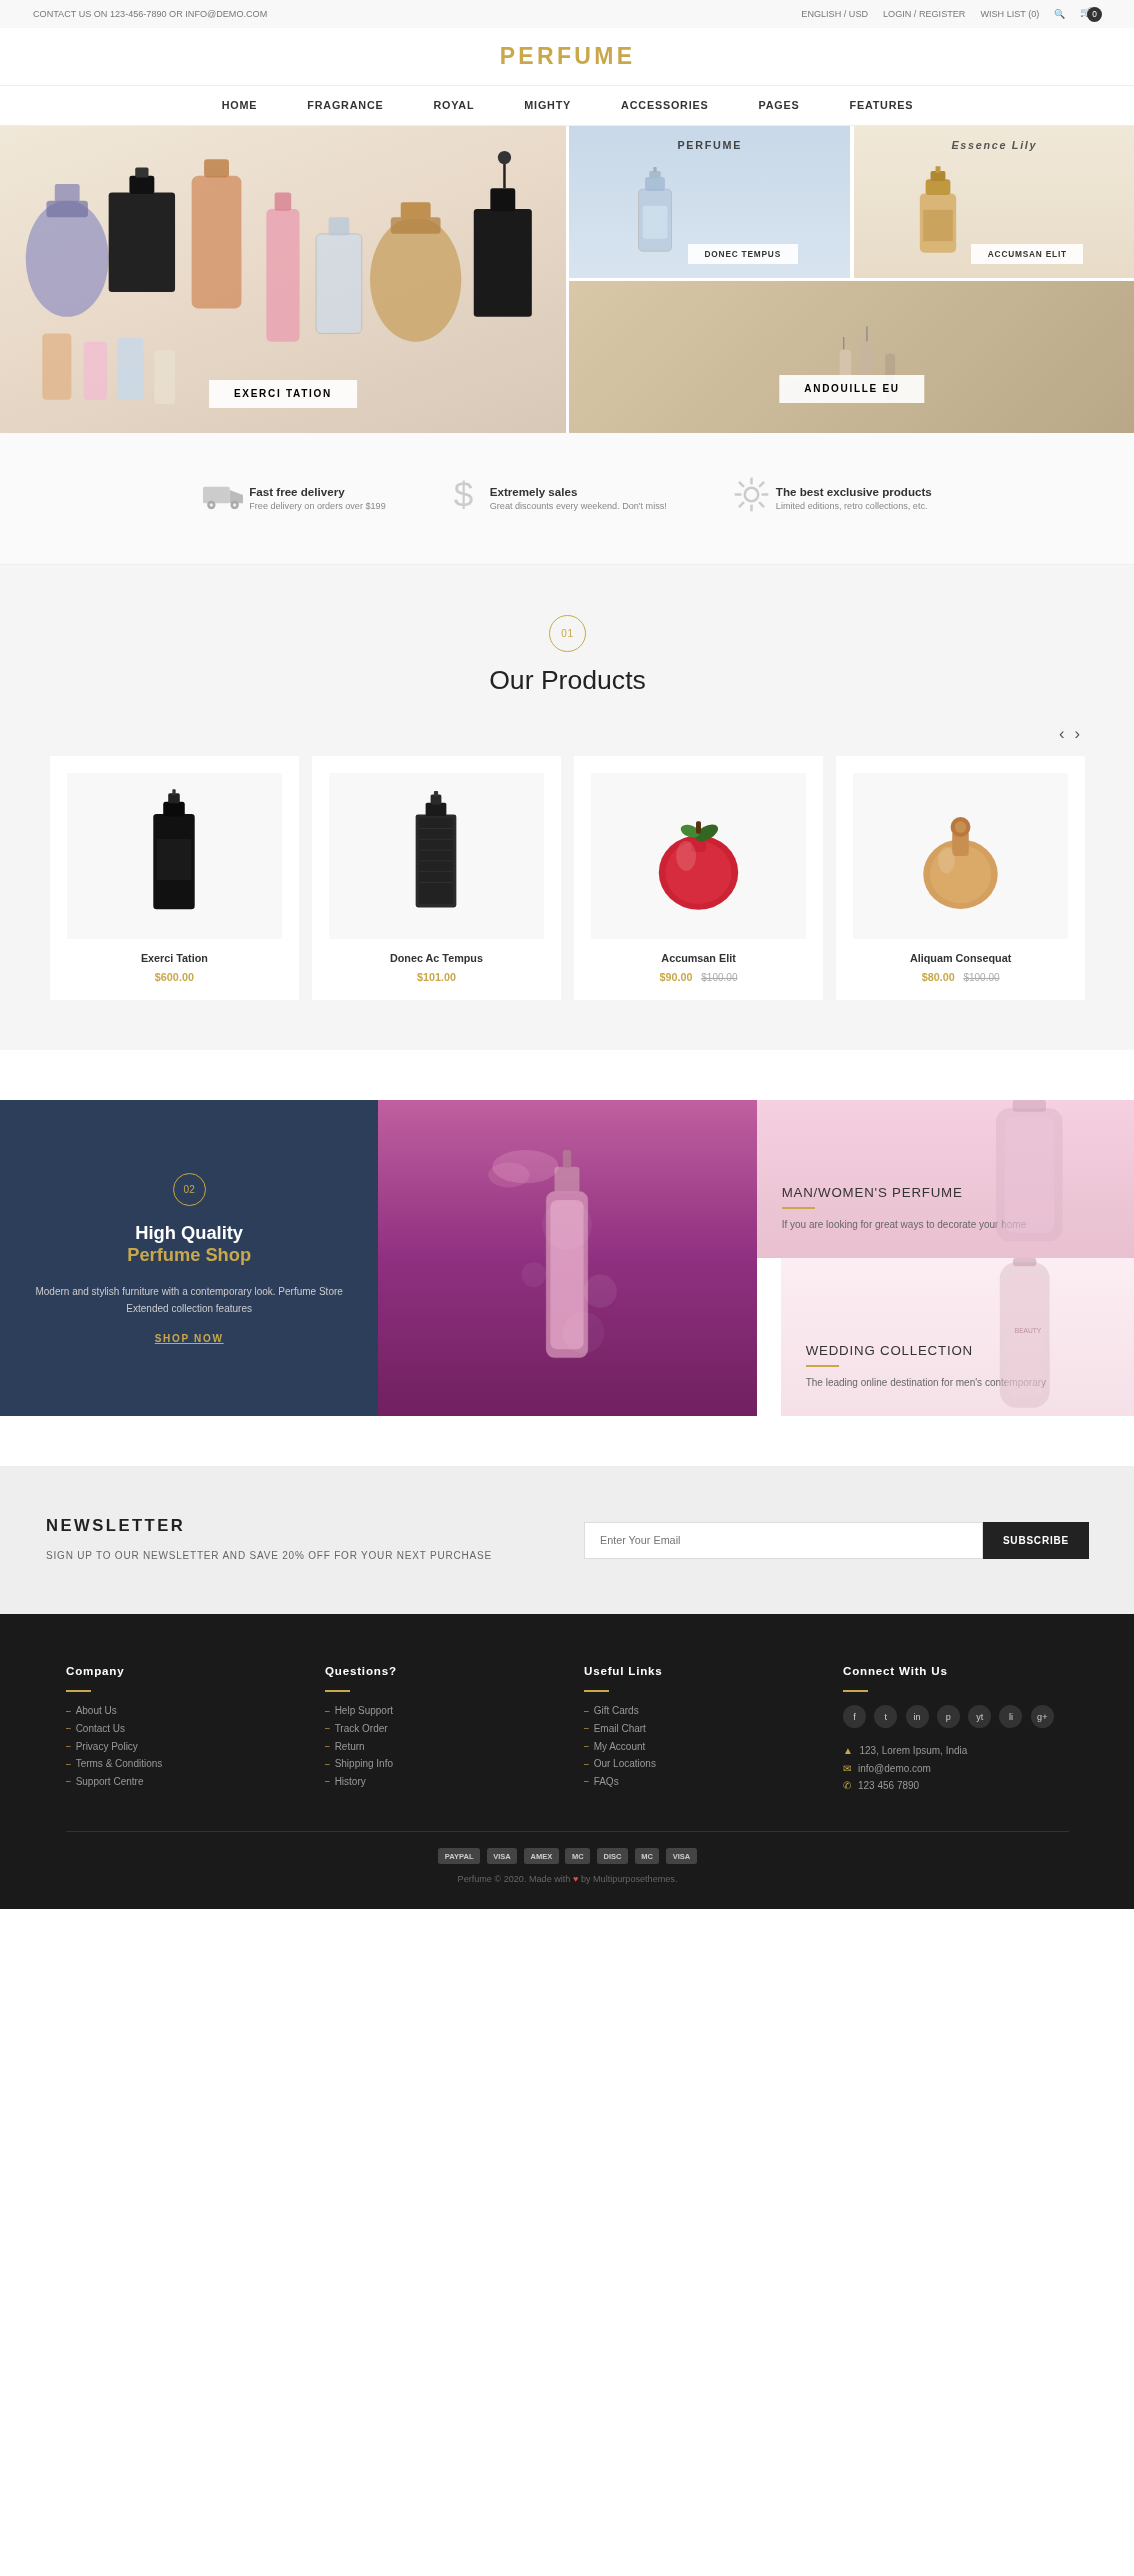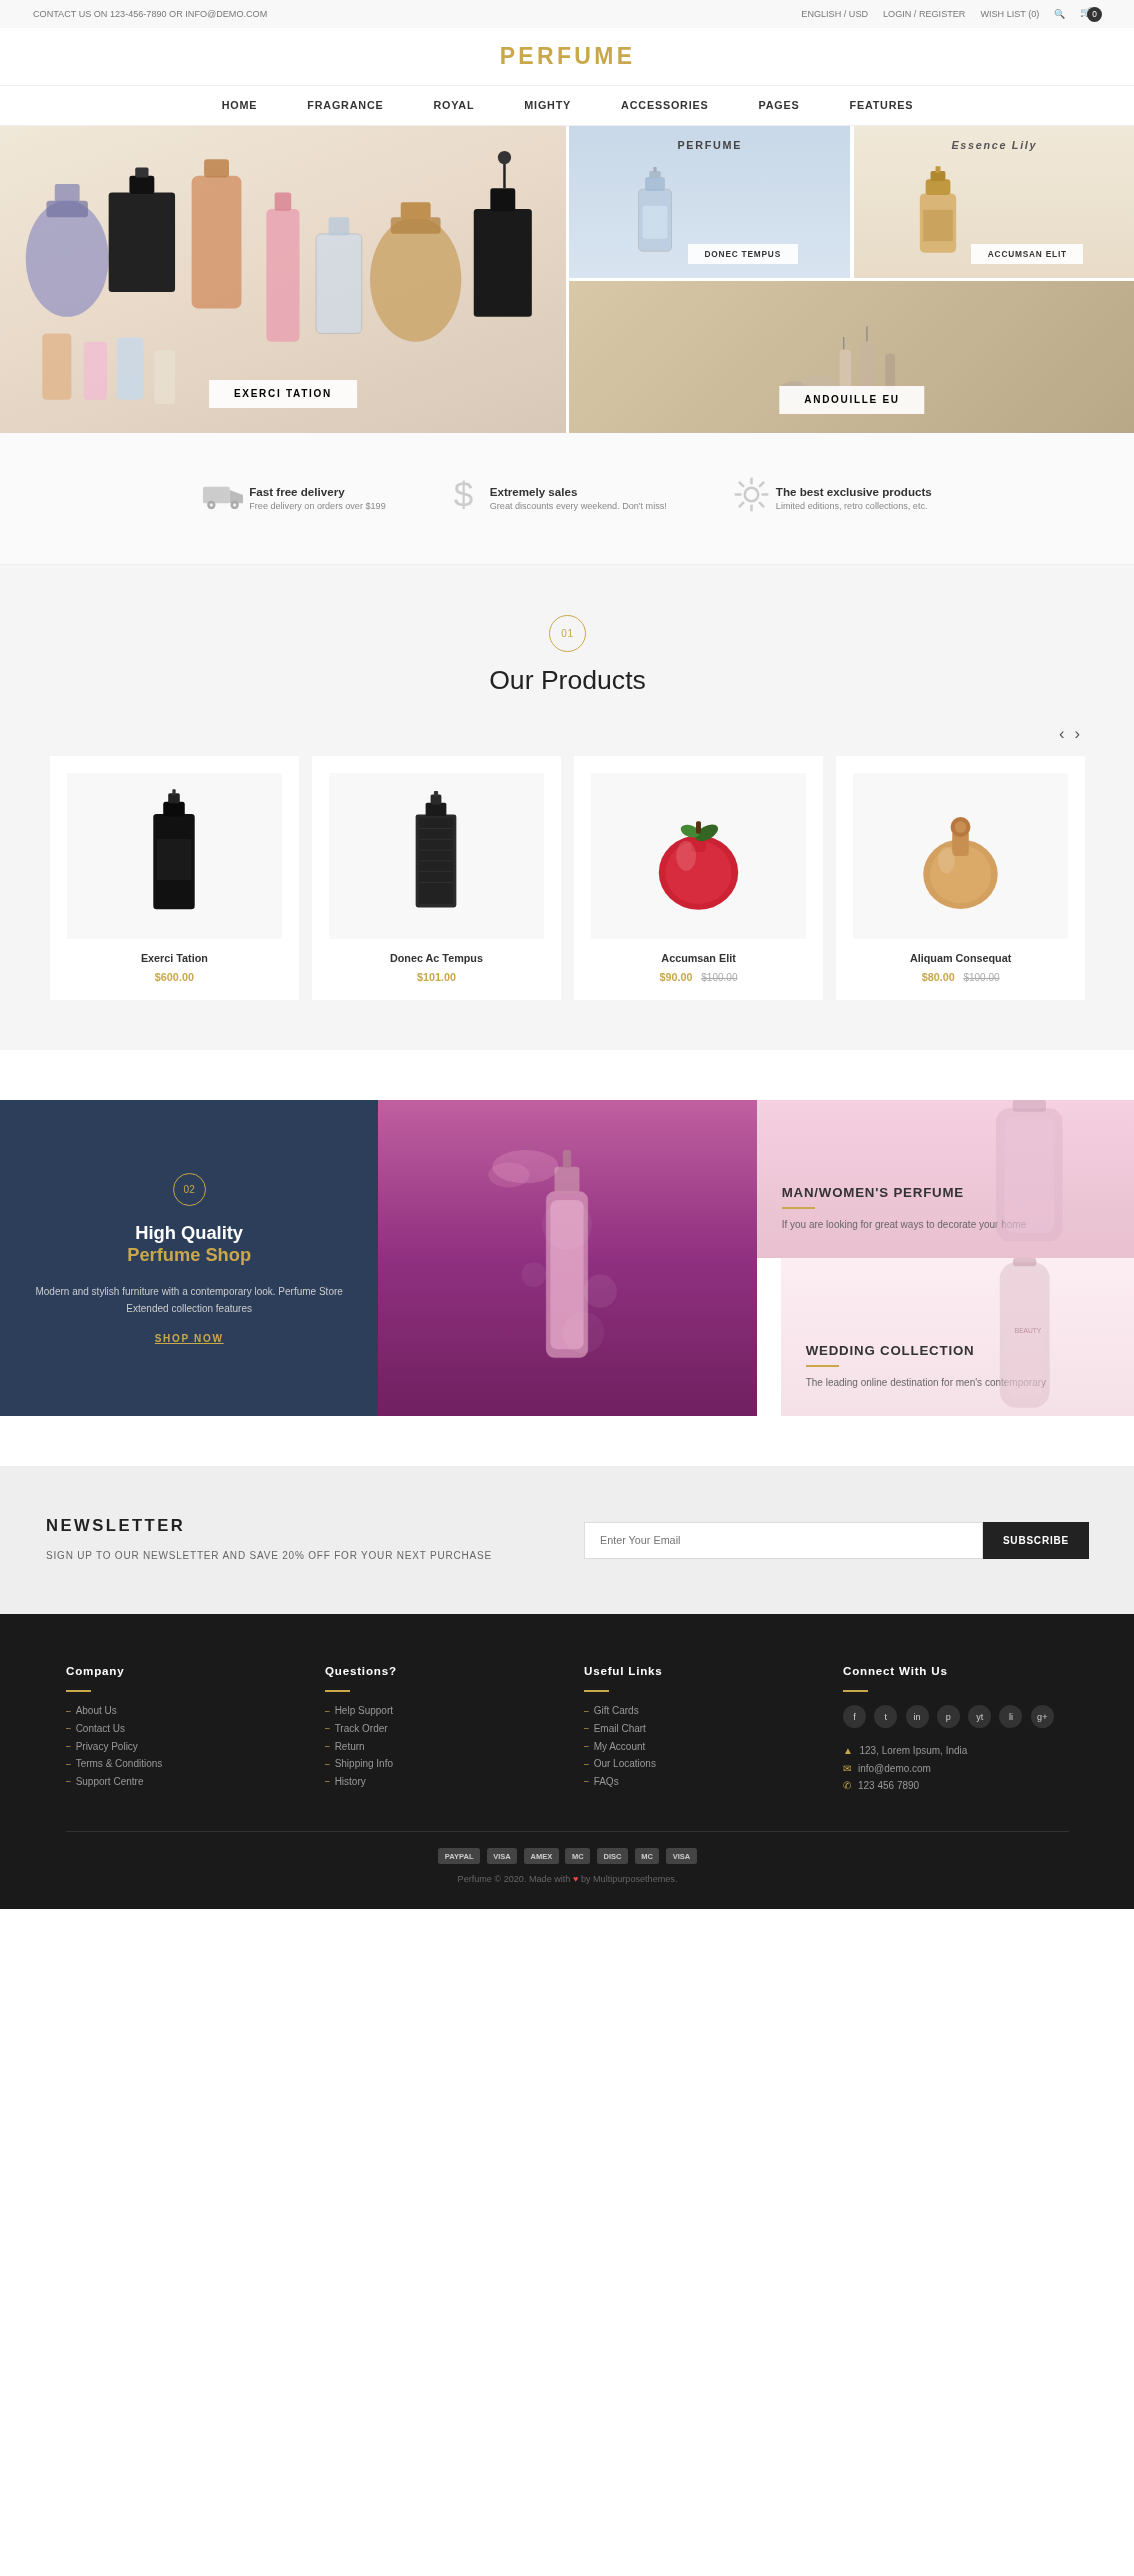--- a/index.html
+++ b/index.html
@@ -320,21 +320,21 @@
     .shop-right {
       background: linear-gradient(180deg, #f8e0e8 0%, #f0d0dc 50%, #e8c0cc 100%);
       display: flex;
       flex-direction: column;
       justify-content: flex-end;
       padding: 25px;
       position: relative;
     }
     .collection-title {
       font-size: 13.3px;
-      font-weight: bold;
+      font-weight: normal;
       letter-spacing: 0.8px;
       color: #333;
       margin-bottom: 6.6px;
     }
     .collection-divider {
       width: 33px;
       height: 2.5px;
       background: #c9a84c;
       margin-bottom: 8.3px;
     }
@@ -611,21 +611,21 @@
 
         <ellipse cx="30" cy="100" rx="18" ry="12" fill="#b8a898" opacity="0.6"></ellipse>
         <ellipse cx="60" cy="95" rx="22" ry="14" fill="#c8b8a8" opacity="0.5"></ellipse>
         <rect x="85" y="50" width="14" height="60" rx="5" fill="rgba(220,200,180,0.7)"></rect>
         <rect x="110" y="40" width="16" height="70" rx="5" fill="rgba(200,180,160,0.8)"></rect>
         <rect x="140" y="55" width="12" height="55" rx="4" fill="rgba(180,160,140,0.7)"></rect>
 
         <line x1="90" y1="50" x2="90" y2="35" stroke="#888" stroke-width="1.5"></line>
         <line x1="118" y1="40" x2="118" y2="22" stroke="#888" stroke-width="1.5"></line>
       </svg>
-      <button class="hero-btn" style="bottom:19px;">ANDOUILLE EU</button>
+      <button class="hero-btn" style="bottom:30px;">ANDOUILLE EU</button>
     </div>
   </div>
 </section>
 
 <section class="features">
   <div class="feature-item">
     <div class="feature-icon">
       <svg width="40" height="30" viewBox="0 0 48 36" fill="none">
         <rect x="0" y="8" width="32" height="20" rx="2" fill="#ccc"></rect>
         <polygon points="32,12 48,18 48,28 32,28" fill="#bbb"></polygon>

